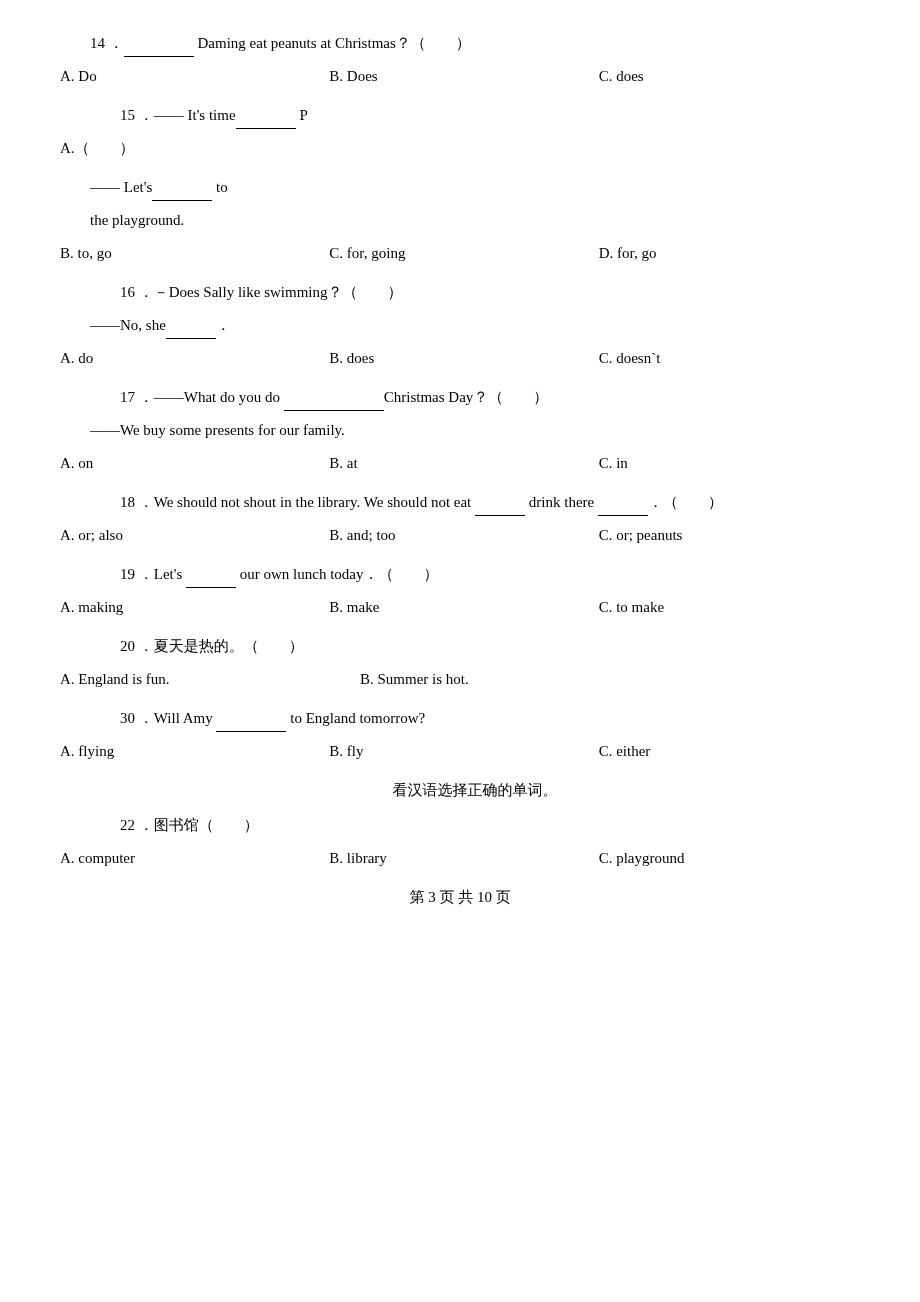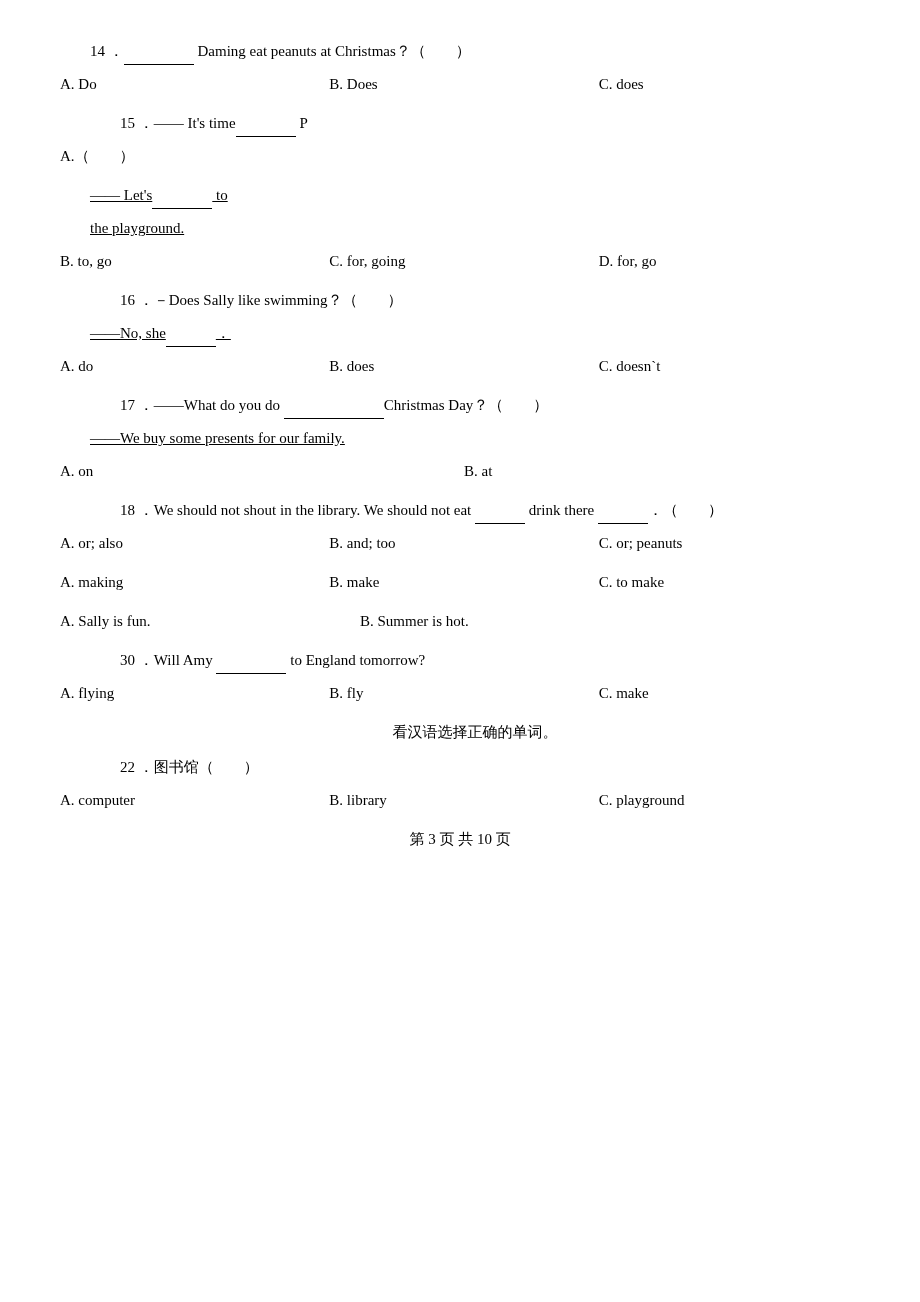--- a/index.html
+++ b/index.html
@@ -12,30 +12,28 @@
       font-family: "SimSun", "宋体", serif;
       font-size: 15px;
       color: #000;
       width: 920px;
       min-height: 1302px;
       padding: 30px 60px 40px 60px;
       line-height: 1.8;
     }
     .question-block {
       margin-bottom: 10px;
-      margin-top: 8px;
     }
     .question-line {
       text-indent: 2em;
       margin-bottom: 6px;
     }
     .answer-line {
       text-indent: 2em;
       margin-bottom: 6px;
-      text-decoration: underline;
     }
     .options-line {
       display: flex;
       flex-direction: row;
       gap: 8px;
       margin-bottom: 12px;
     }
     .option {
       flex: 1;
       min-width: 200px;
@@ -114,58 +112,65 @@
 <div class="question-block">
   <div class="question-line">
     <span>　　17 ．——What do you do </span><span class="blank" style="min-width:100px;"></span><span>Christmas Day？（　　）</span>
   </div>
   <div class="answer-line">
     <span>——We buy some presents for our family.</span>
   </div>
   <div class="options-line">
     <div class="option"><span>A. on</span></div>
     <div class="option"><span>B. at</span></div>
+    <div class="option"><span>C. in</span></div>
   </div>
 </div>
 
 <div class="question-block">
   <div class="question-line">
     <span>　　18 ．We should not shout in the library. We should not eat </span><span class="blank-short" style="min-width:50px;"></span><span> drink there </span><span class="blank-short" style="min-width:50px;"></span><span>．（　　）</span>
   </div>
   <div class="options-line">
     <div class="option"><span>A. or; also</span></div>
     <div class="option"><span>B. and; too</span></div>
     <div class="option"><span>C. or; peanuts</span></div>
   </div>
 </div>
 
 <div class="question-block">
+  <div class="question-line">
+    <span>　　19 ．Let's </span><span class="blank-short" style="min-width:50px;"></span><span> our own lunch today．（　　）</span>
+  </div>
   <div class="options-line">
     <div class="option"><span>A. making</span></div>
     <div class="option"><span>B. make</span></div>
     <div class="option"><span>C. to make</span></div>
   </div>
 </div>
 
 <div class="question-block">
+  <div class="question-line">
+    <span>　　20 ．夏天是热的。（　　）</span>
+  </div>
   <div class="options-line">
-    <div class="option" style="flex:1.5;"><span>A. Sally is fun.</span></div>
+    <div class="option" style="flex:1.5;"><span>A. England is fun.</span></div>
     <div class="option" style="flex:1.5;"><span>B. Summer is hot.</span></div>
     <div class="option" style="flex:1;"></div>
   </div>
 </div>
 
 <div class="question-block">
   <div class="question-line">
     <span>　　30 ．Will Amy </span><span class="blank" style="min-width:70px;"></span><span> to England tomorrow?</span>
   </div>
   <div class="options-line">
     <div class="option"><span>A. flying</span></div>
     <div class="option"><span>B. fly</span></div>
-    <div class="option"><span>C. make</span></div>
+    <div class="option"><span>C. either</span></div>
   </div>
 </div>
 
 <div class="instruction-line">
   <span>看汉语选择正确的单词。</span>
 </div>
 
 <div class="question-block">
   <div class="question-line">
     <span>　　22 ．图书馆（　　）</span>

